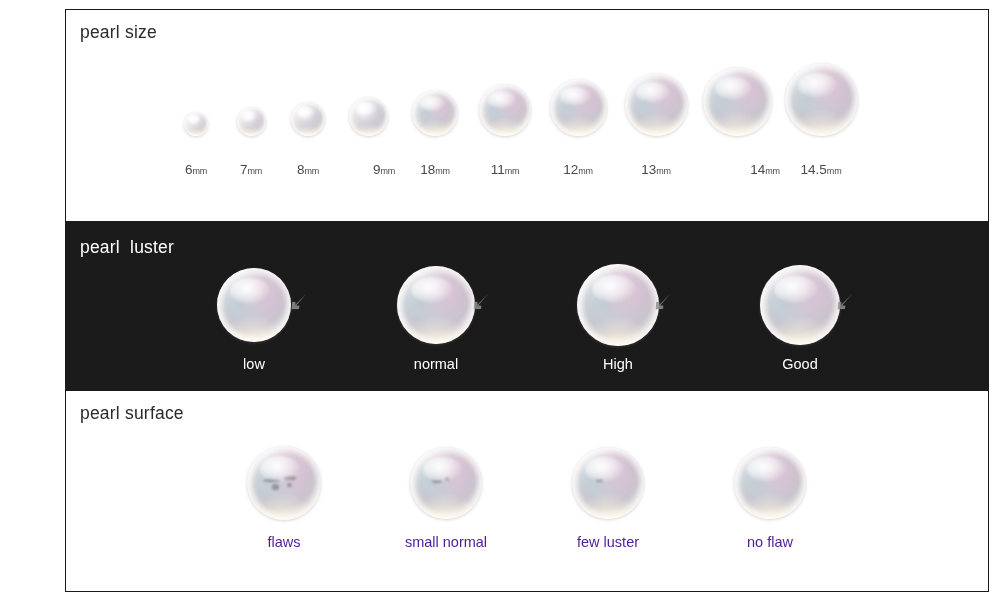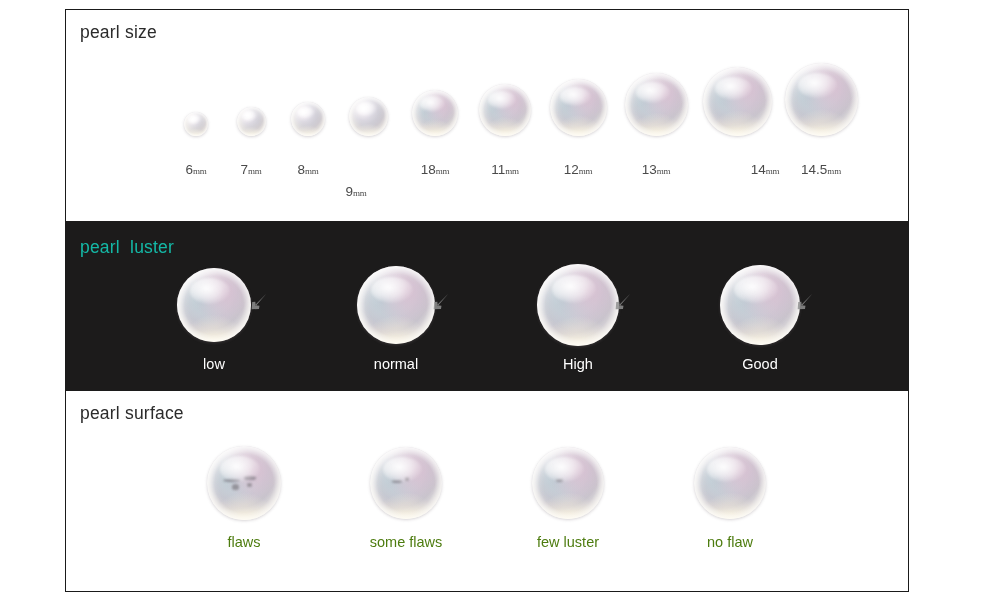--- a/index.html
+++ b/index.html
@@ -19,21 +19,21 @@
     width: 1000px;
     height: 604px;
     background: #ffffff;
   }
 
   
   .frame {
     position: absolute;
     left: 65px;
     top: 9px;
-    width: 844px;
+    width: 924px;
     height: 583px;
     border: 1.6px solid #1a1a1a;
     background: #ffffff;
   }
 
   
   .section {
     position: absolute;
     left: 0;
     width: 100%;
@@ -45,21 +45,21 @@
 
   .sec-title {
     position: absolute;
     left: 14px;
     font-size: 17.5px;
     font-weight: 400;
     letter-spacing: 0.2px;
     white-space: pre;
   }
   .sec-size .sec-title    { top: 12px;  color: #2b2b2b; }
-  .sec-luster .sec-title  { top: 16px;  color: #14b8a6; }
+  .sec-luster .sec-title  { top: 16px;  color: #ffffff; }
   .sec-surface .sec-title { top: 12px;  color: #2b2b2b; }
 
   
   .phone-wrap {
     position: absolute;
     left: 82px;
     top: 48px;
     width: 700px;
     height: 92px;
   }
@@ -214,21 +214,20 @@
     top: 0;
     transform: translateX(-50%);
     color: #4a4a4a;
     white-space: nowrap;
     font-size: 13.5px;
     line-height: 16px;
   }
   .size-label .unit {
     font-size: 9px;
     letter-spacing: -0.2px;
-    font-family: Liberation Serif, serif;
   }
 
   
   .luster-row, .surface-row {
     position: absolute;
     left: 0;
     width: 100%;
     display: flex;
     justify-content: center;
     align-items: flex-start;
@@ -251,21 +250,21 @@
     align-items: center;
     justify-content: center;
   }
   .item-label {
     margin-top: 6px;
     font-size: 14.5px;
     line-height: 18px;
     white-space: nowrap;
   }
   .sec-luster .item-label  { color: #ffffff; }
-  .sec-surface .item-label { color: #4d7c0f; }
+  .sec-surface .item-label { color: #4c1d95; }
 
   
   .luster-arrow {
     position: absolute;
     right: -6px;
     top: 30px;
     width: 22px;
     height: 22px;
     opacity: .85;
   }
@@ -323,21 +322,21 @@
             <div class="pearl toned" style="width: 69px; height: 69px;"></div>
           </div>
           <div class="size-pearl" style="width: 73px; height: 73px; left: 636.5px;">
             <div class="pearl toned" style="width: 73px; height: 73px;"></div>
           </div>
         </div>
       <div class="size-labels" id="size-labels">
           <div class="size-label" style="left: 48px;"><span>6</span><span class="unit">mm</span></div>
           <div class="size-label" style="left: 103px;"><span>7</span><span class="unit">mm</span></div>
           <div class="size-label" style="left: 160px;"><span>8</span><span class="unit">mm</span></div>
-          <div class="size-label" style="left: 208px; margin-top: 22px;"><span>9</span><span class="unit">mm</span></div>
+          <div class="size-label" style="left: 236px;"><span>9</span><span class="unit">mm</span></div>
           <div class="size-label" style="left: 287px;"><span>18</span><span class="unit">mm</span></div>
           <div class="size-label" style="left: 357px;"><span>11</span><span class="unit">mm</span></div>
           <div class="size-label" style="left: 430px;"><span>12</span><span class="unit">mm</span></div>
           <div class="size-label" style="left: 508px;"><span>13</span><span class="unit">mm</span></div>
           <div class="size-label" style="left: 589px; margin-left: 28px;"><span>14</span><span class="unit">mm</span></div>
           <div class="size-label" style="left: 673px;"><span>14.5</span><span class="unit">mm</span></div>
         </div>
     </div>
 
     <div class="section sec-luster">
@@ -396,21 +395,21 @@
             </div>
             <div class="item-label">flaws</div>
           </div>
           <div class="item">
             <div class="item-pearl-box">
               <div class="pearl toned" style="width: 72px; height: 72px;">
                 <div class="blemish streak" style="left: 30%; top: 46%; width: 14%; height: 4%;"></div>
                 <div class="blemish" style="left: 48%; top: 42%; width: 6%; height: 5%;"></div>
               </div>
             </div>
-            <div class="item-label">some flaws</div>
+            <div class="item-label">small normal</div>
           </div>
           <div class="item">
             <div class="item-pearl-box">
               <div class="pearl toned" style="width: 72px; height: 72px;">
                 <div class="blemish streak" style="left: 34%; top: 45%; width: 9%; height: 4%;"></div>
               </div>
             </div>
             <div class="item-label">few luster</div>
           </div>
           <div class="item">

